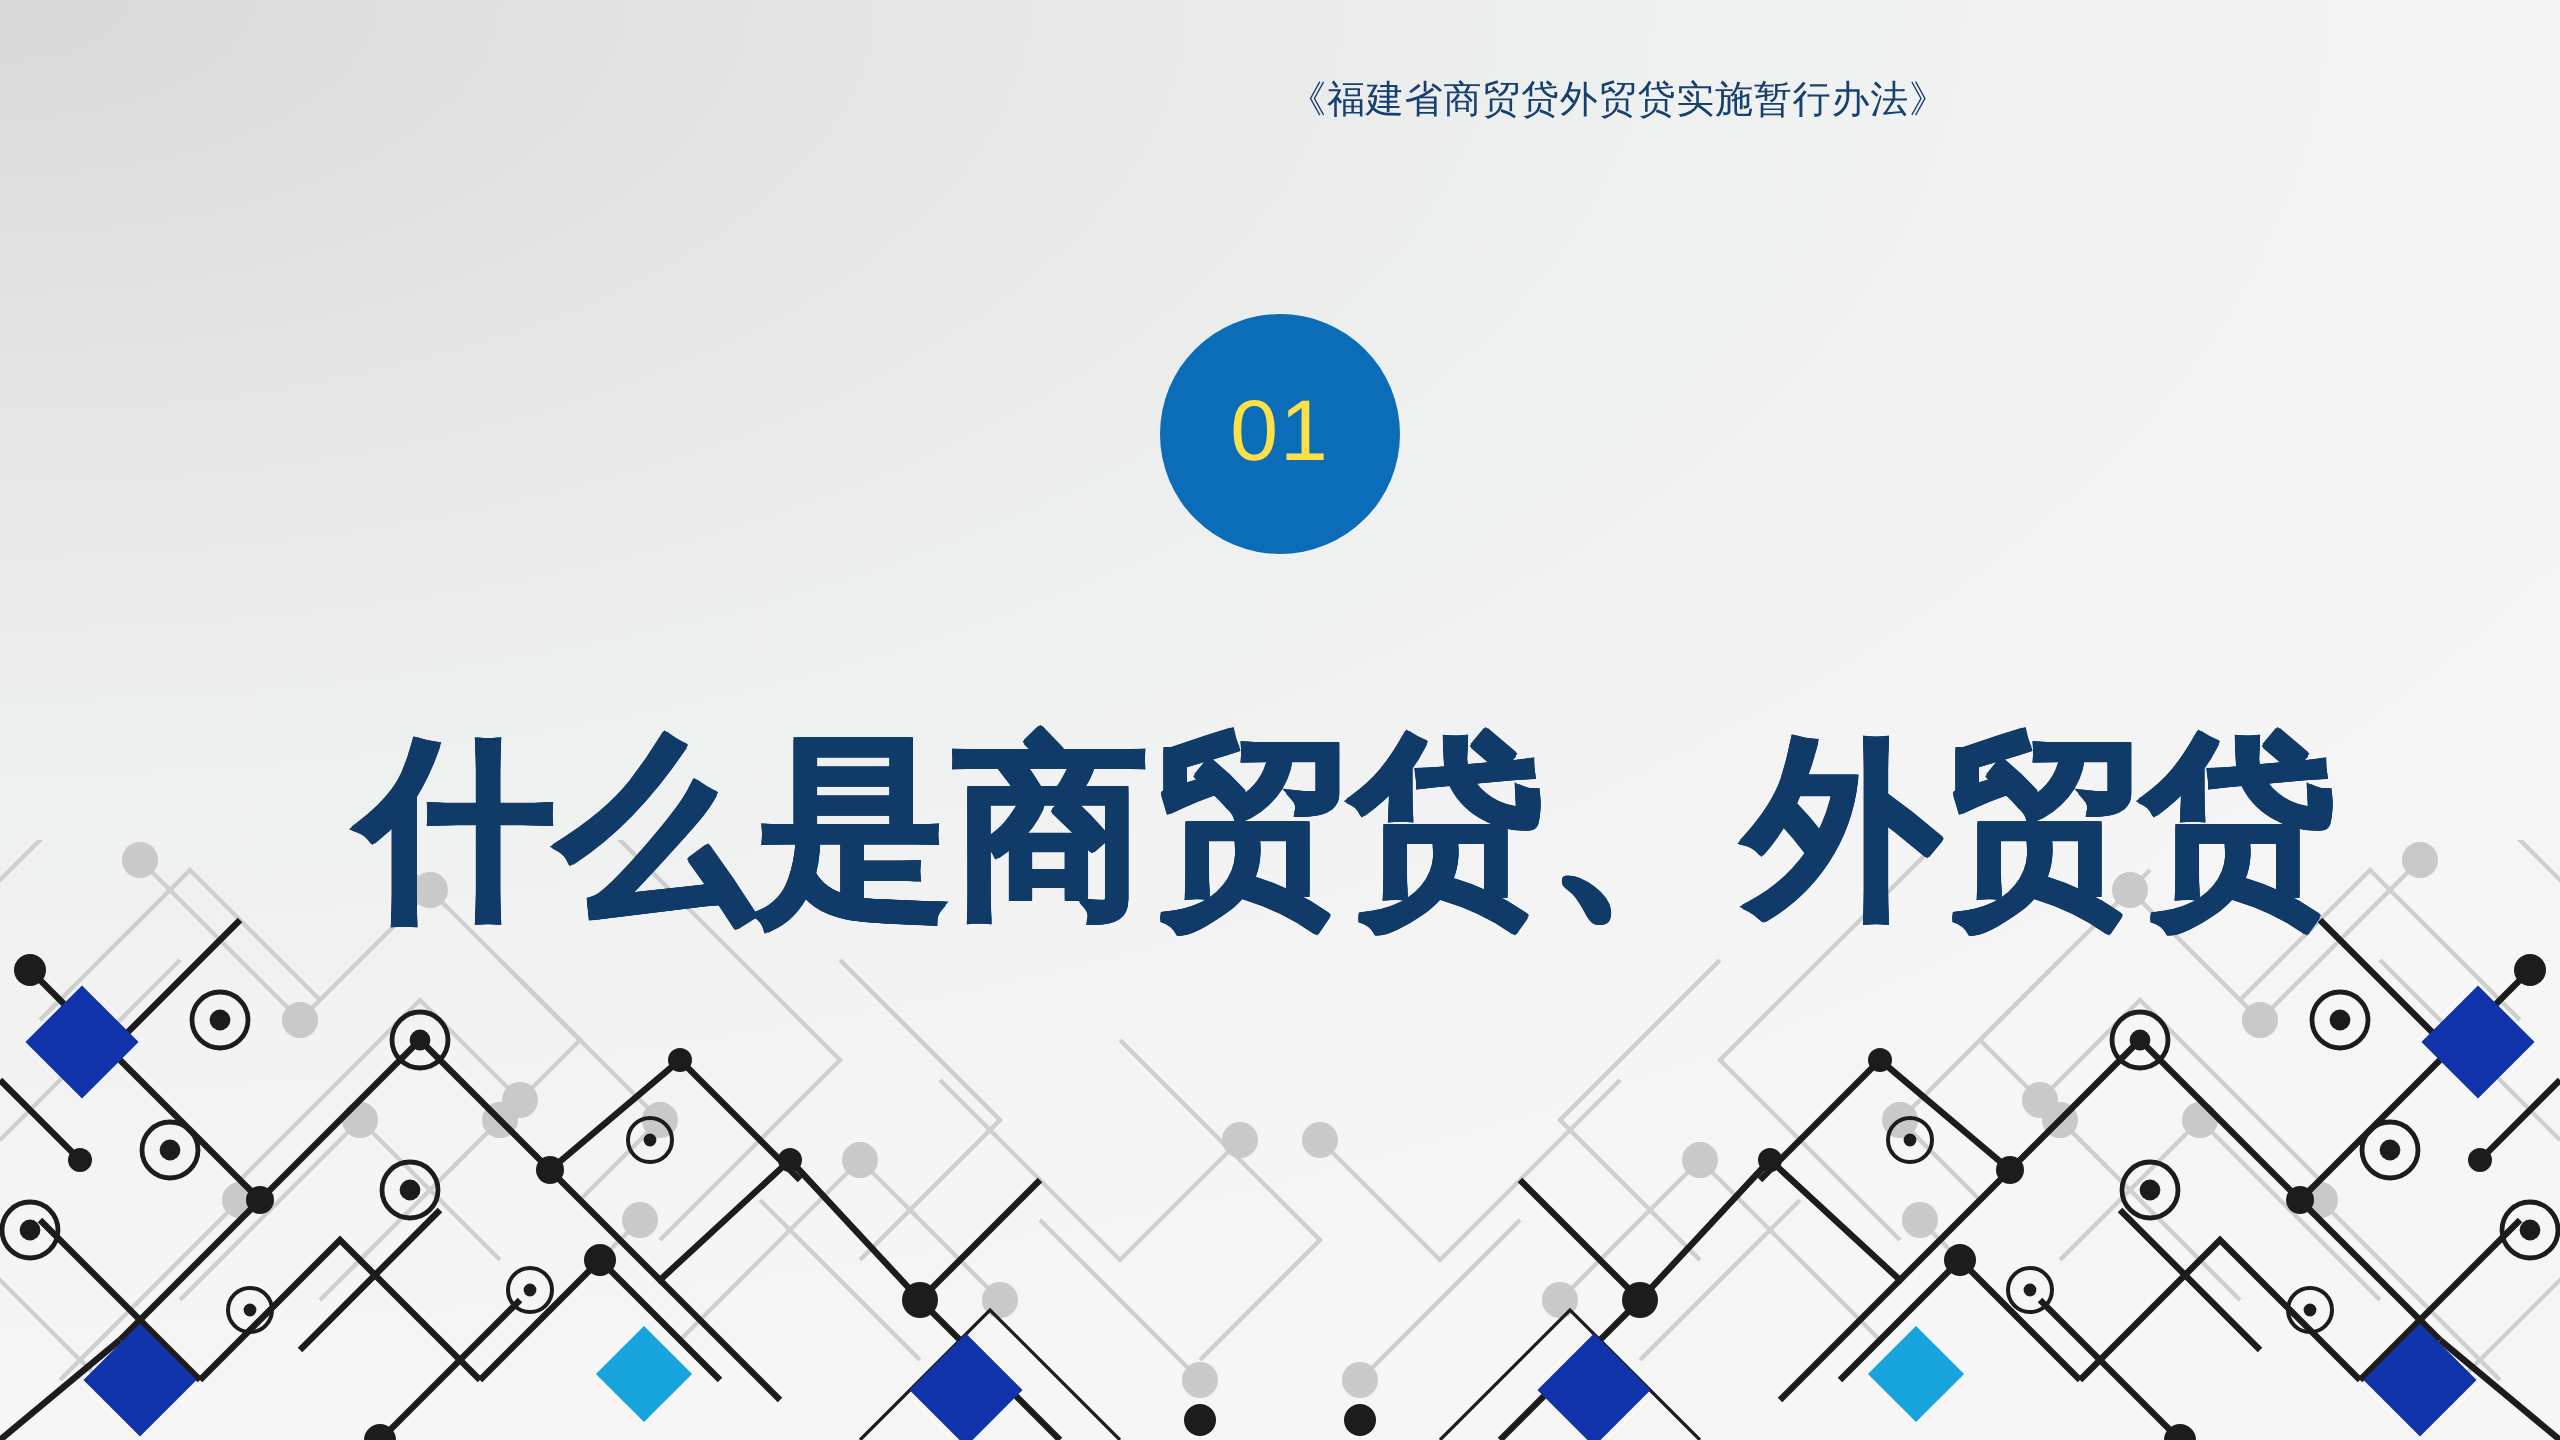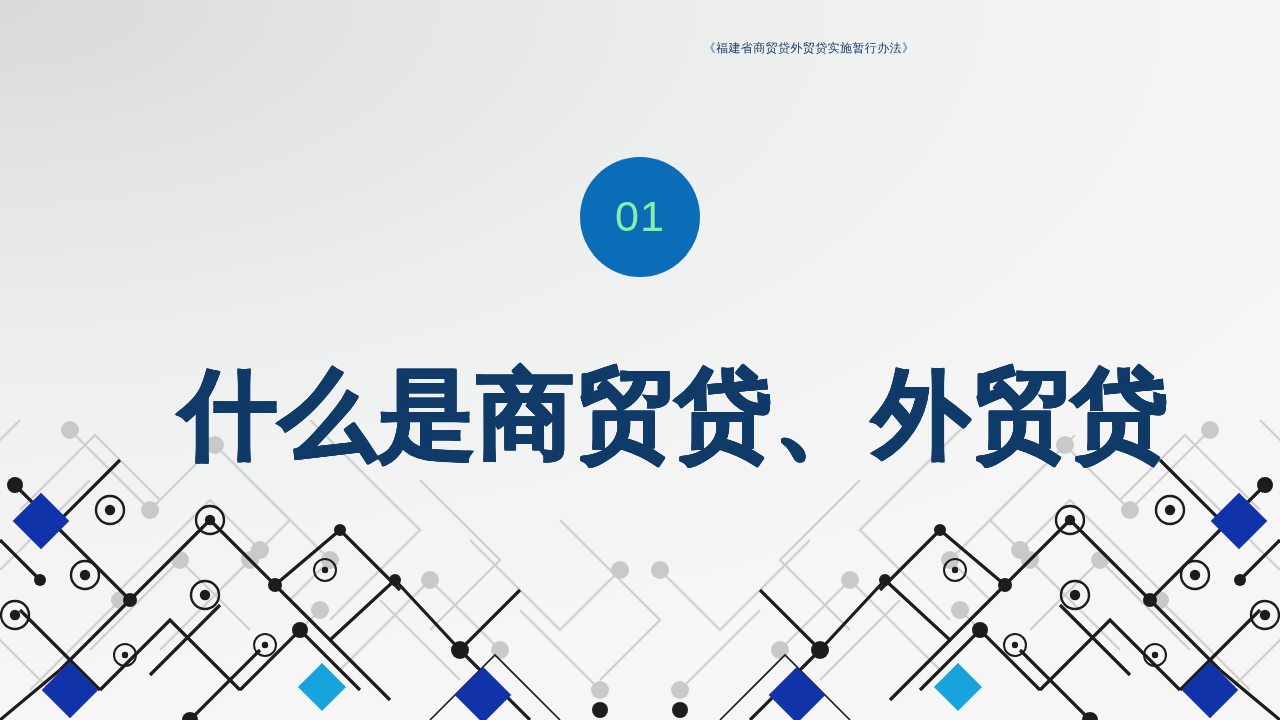--- a/index.html
+++ b/index.html
@@ -24,35 +24,35 @@
     position:absolute;top:38px;left:0;width:1280px;
     text-align:center;
     pointer-events:none;
   }
   .header-inner{
     display:inline-block;
     margin-left:338px;           
     text-align:right;
     line-height:1.42;
     color:#16406e;
-    font-size:12px;
+    font-size:19px;
     letter-spacing:.4px;
     font-family:Liberation Mono, monospace;
   }
   .header-line{display:block;white-space:nowrap;}
   
   .badge{
     position:absolute;left:580px;top:157px;
     width:120px;height:120px;border-radius:50%;
     background:#0b6db8;
     display:flex;align-items:center;justify-content:center;
     box-shadow:0 0 0 0 rgba(0,0,0,0);
   }
   .badge-num{
-    color:#86efac;
+    color:#fde047;
     font-size:43px;
     line-height:1;
     font-weight:400;
     letter-spacing:1px;
     font-family:"Liberation Sans","DejaVu Sans",sans-serif;
     transform:translateY(-1px);
   }
   
   .title{
     position:absolute;left:0;top:296px;width:1280px;

